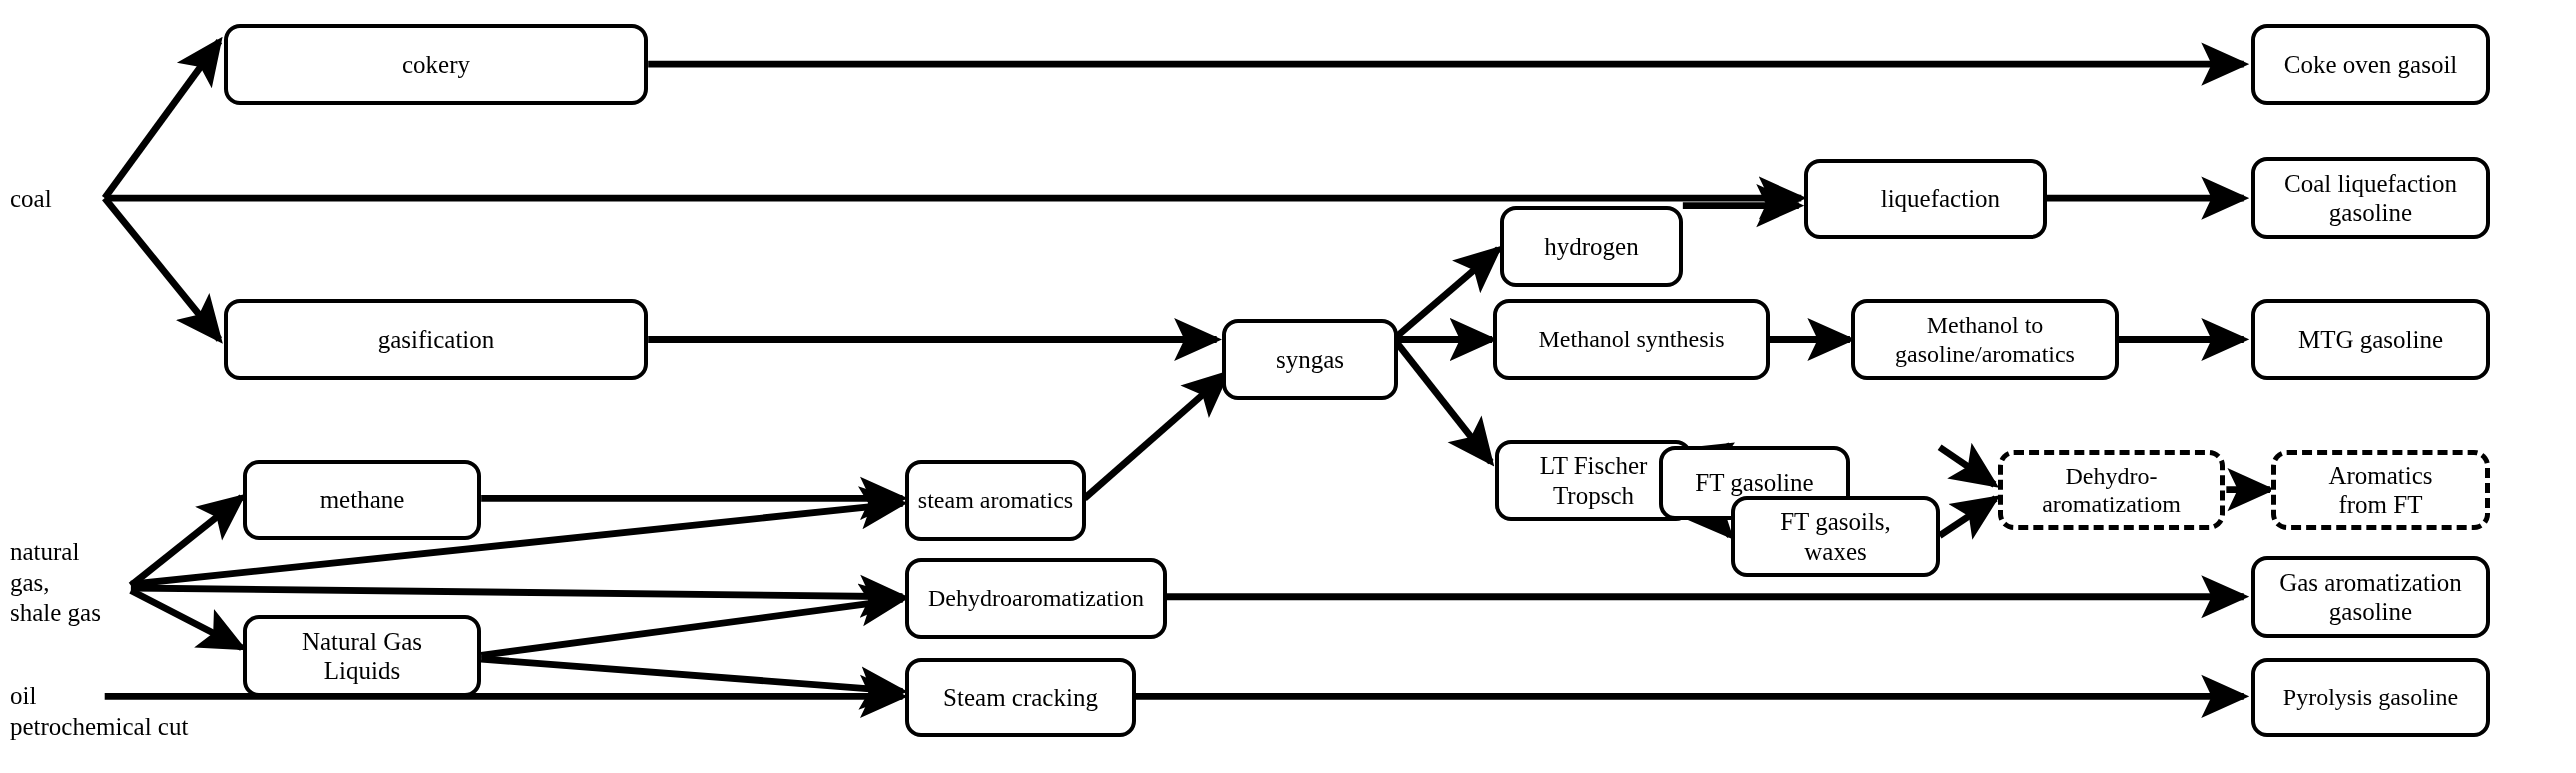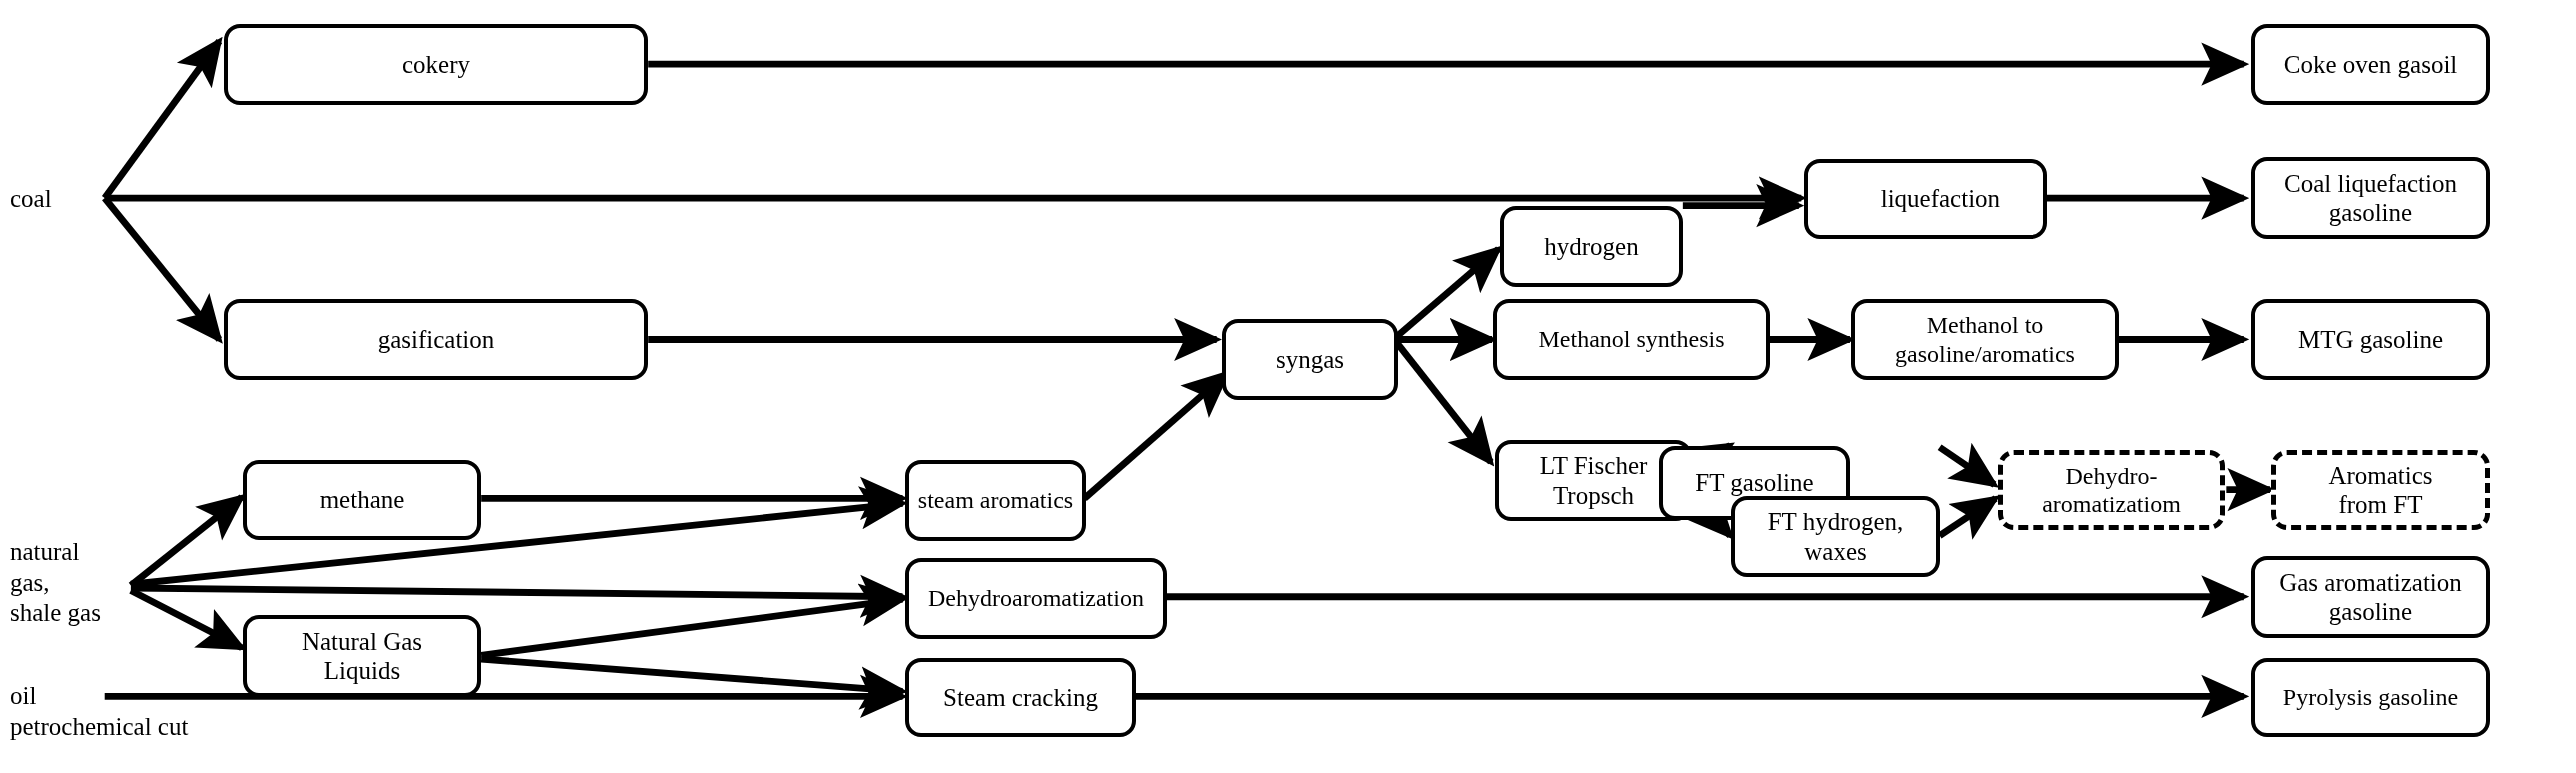--- a/index.html
+++ b/index.html
@@ -98,21 +98,21 @@
   <div class="node" style="left:1851px; top:299px; width:268px; height:81px; white-space:pre-line; font-size:24px;">Methanol to
 gasoline/aromatics</div>
 
   <div class="node" style="left:2251px; top:299px; width:239px; height:81px;">MTG gasoline</div>
 
   <div class="node" style="left:1495px; top:440px; width:197px; height:81px; white-space:pre-line;">LT Fischer
 Tropsch</div>
 
   <div class="node" style="left:1659px; top:406px; width:191px; height:74px;margin-top:40px;">FT gasoline</div>
 
-  <div class="node" style="left:1731px; top:496px; width:209px; height:81px; white-space:pre-line;">FT hydrogen,
+  <div class="node" style="left:1731px; top:496px; width:209px; height:81px; white-space:pre-line;">FT gasoils,
 waxes</div>
 
   <div class="node dashed" style="left:1998px; top:450px; width:227px; height:80px; white-space:pre-line; font-size:24px;">Dehydro-
 aromatizatiom</div>
 
   <div class="node dashed" style="left:2271px; top:450px; width:219px; height:80px; white-space:pre-line;">Aromatics
 from FT</div>
 
   <div class="node" style="left:243px; top:460px; width:238px; height:80px;">methane</div>
 

